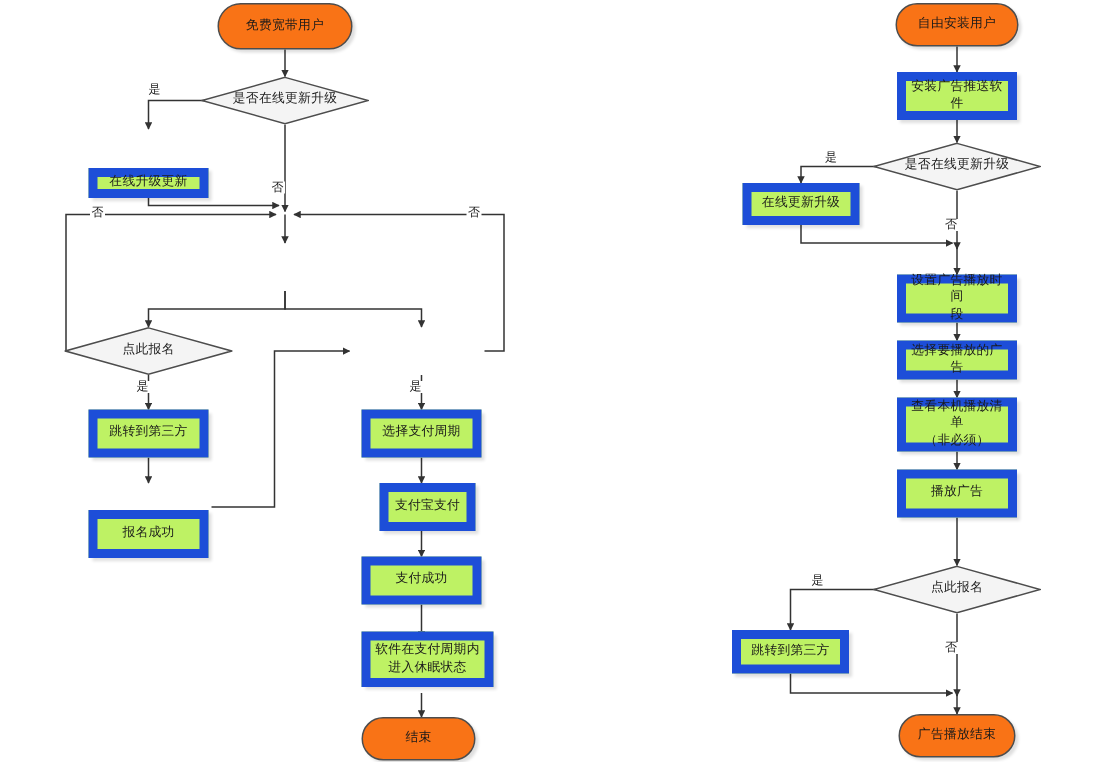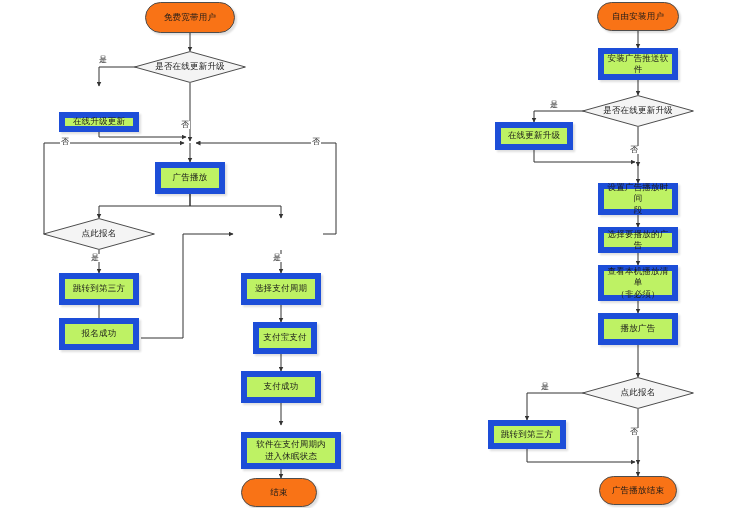--- a/index.html
+++ b/index.html
@@ -160,53 +160,50 @@
     <svg viewBox="0 0 112 32" preserveAspectRatio="none">
       <polygon points="56,0.6 111.4,16 56,31.4 0.6,16" fill="#f4f4f4" stroke="#4d4d4d" stroke-width="1"></polygon>
     </svg>
     <span class="dec-label">是否在线更新升级</span>
   </div>
 
   <div class="node proc" style="left:59px; top:86px; width:80px; height:20px;margin-top:26px;">
     <span>在线升级更新</span>
   </div>
 
-  <div class="node proc" style="left:155px; top:162px; width:70px; height:32px;">
-    <span>广告播放</span>
-  </div>
 
   <div class="node dec" style="left:43px; top:218px; width:112px; height:32px;">
     <svg viewBox="0 0 112 32" preserveAspectRatio="none">
       <polygon points="56,0.6 111.4,16 56,31.4 0.6,16" fill="#f4f4f4" stroke="#4d4d4d" stroke-width="1"></polygon>
     </svg>
     <span class="dec-label">点此报名</span>
   </div>
 
 
   <div class="node proc" style="left:59px; top:273px; width:80px; height:32px;">
     <span>跳转到第三方</span>
   </div>
 
-  <div class="node proc" style="left:59px; top:318px; width:80px; height:32px;">
+  <div class="node proc" style="left:59px; top:340px; width:80px; height:32px;">
     <span>报名成功</span>
   </div>
 
   <div class="node proc" style="left:241px; top:273px; width:80px; height:32px;">
     <span>选择支付周期</span>
   </div>
 
   <div class="node proc" style="left:241px; top:322px; width:64px; height:32px;margin-left:12px;">
     <span>支付宝支付</span>
   </div>
 
   <div class="node proc" style="left:241px; top:371px; width:80px; height:32px;">
     <span>支付成功</span>
   </div>
 
-  <div class="node proc" style="left:241px; top:432px; width:100px; height:37px;">
+  <div class="node proc" style="left:241px; top:421px; width:88px; height:37px;">
     <span>软件在支付周期内
 进入休眠状态</span>
   </div>
 
   <div class="node term" style="left:241px; top:478px; width:76px; height:29px;">
     <span>结束</span>
   </div>
 
   <div class="edge-label" style="left:98px; top:56px;">是</div>
   <div class="edge-label" style="left:180px; top:121px;">否</div>

